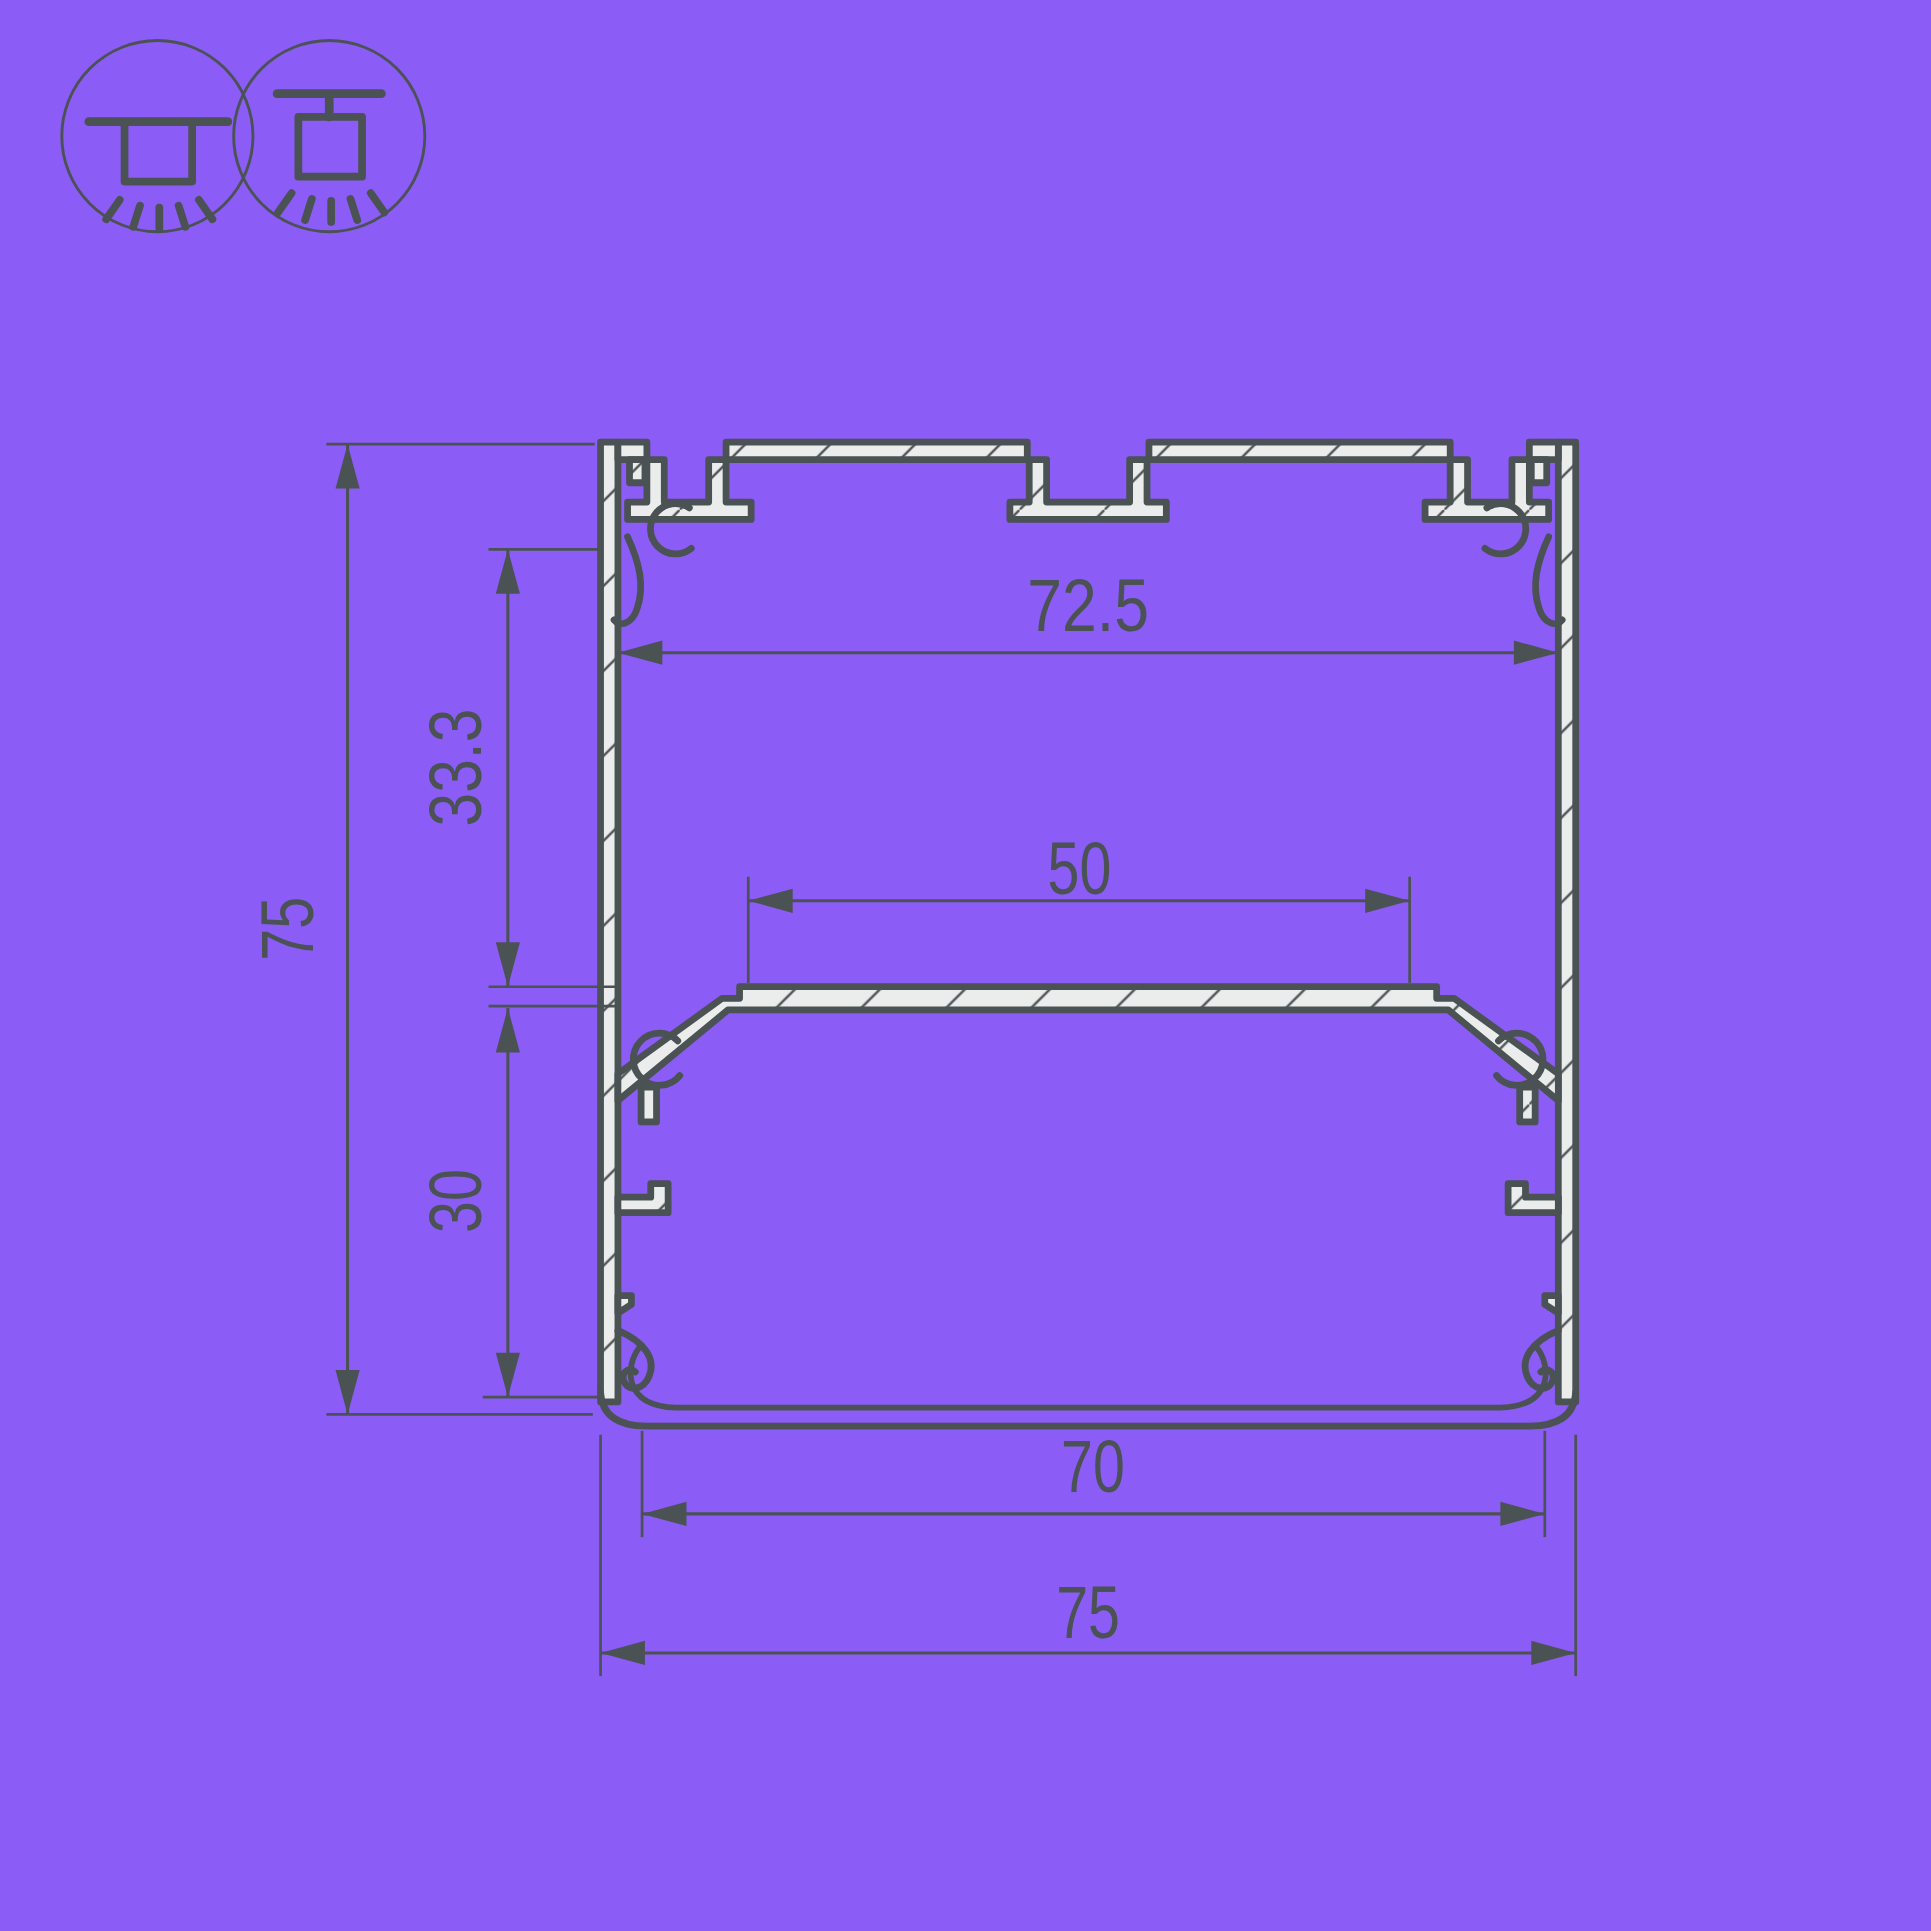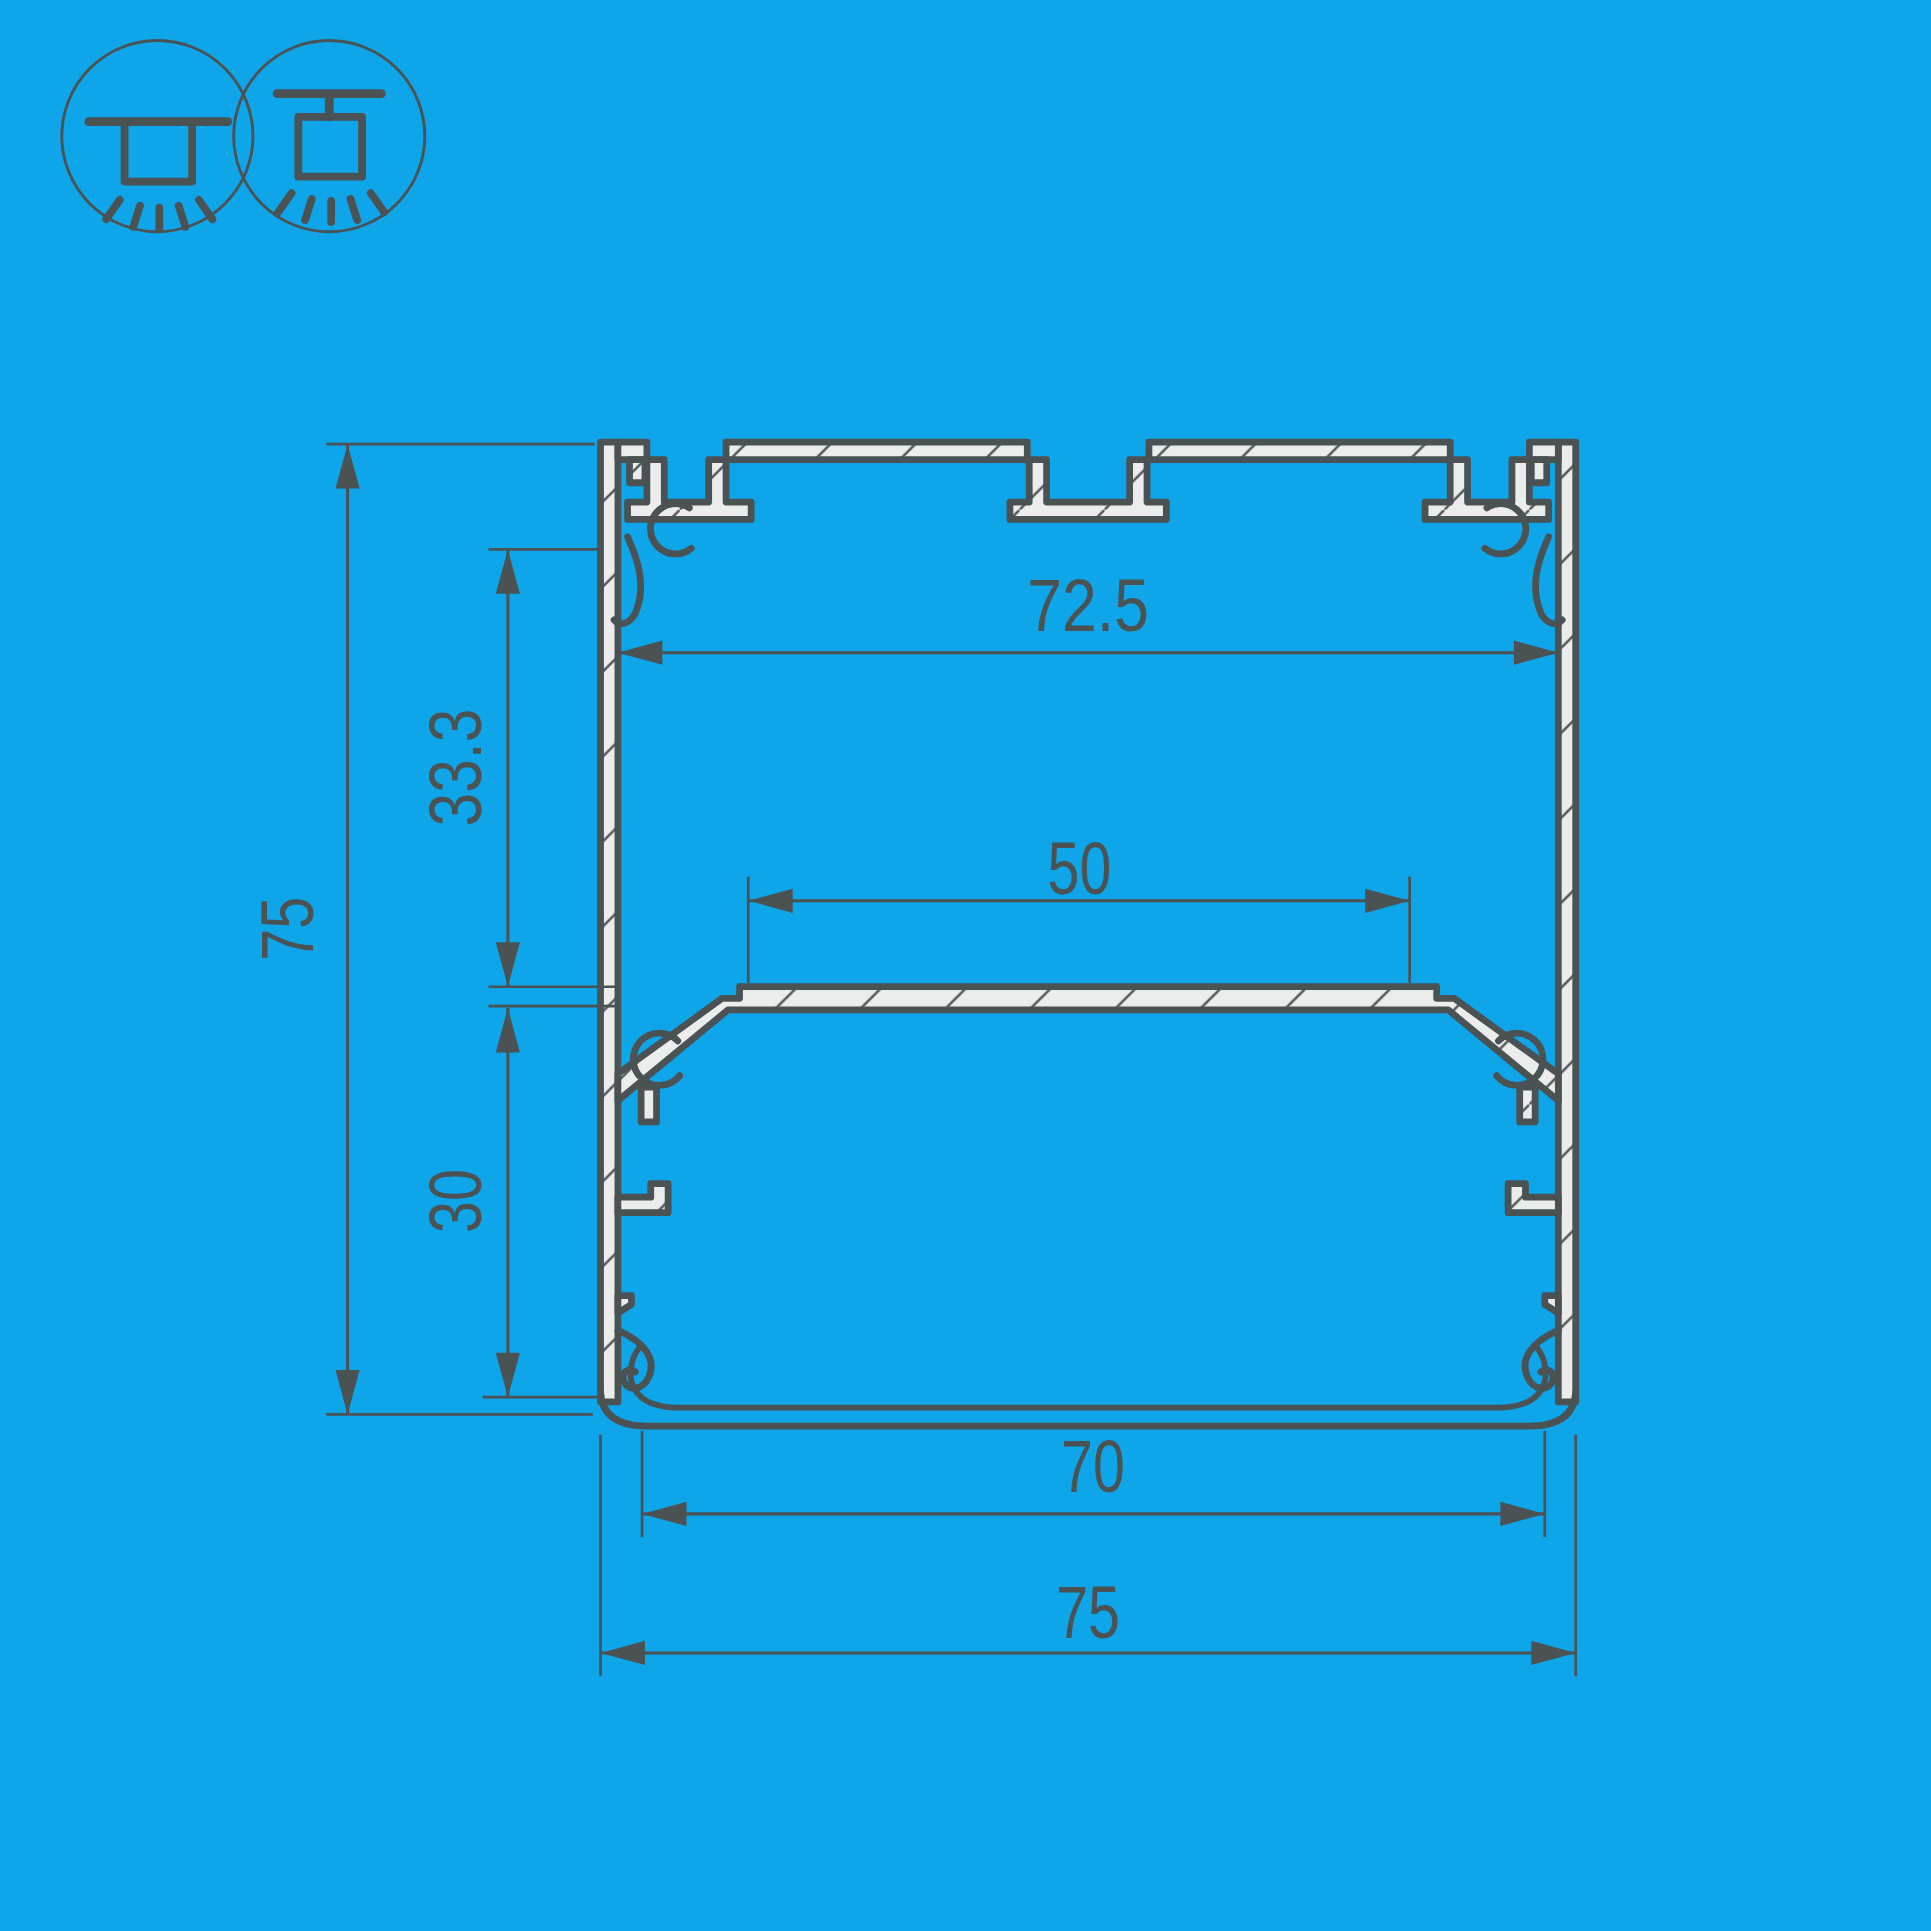--- a/index.html
+++ b/index.html
@@ -1,16 +1,16 @@
 <!DOCTYPE html>
 <html><head>
 <meta charset="utf-8">
 <style>
   html,body{margin:0;padding:0;background:#ffffff;}
-  .page{position:relative;width:1931px;height:1931px;background:#0ea5e9;overflow:hidden;}
+  .page{position:relative;width:1931px;height:1931px;background:#8b5cf6;overflow:hidden;}
   svg{display:block;}
   .material{fill:url(#hatch);stroke:#4b5254;stroke-width:7;stroke-linejoin:round;}
   .curve{fill:none;stroke:#4b5254;stroke-width:7;stroke-linecap:round;stroke-linejoin:round;}
   .thin{fill:none;stroke:#4b5254;stroke-width:6;stroke-linecap:round;}
   .dim{stroke:#4b5254;stroke-width:3.2;fill:none;}
   .ext{stroke:#4b5254;stroke-width:2.8;fill:none;}
   .arrow{fill:#4b5254;stroke:none;}
   .dimtext{font-family:"Liberation Sans",sans-serif;font-size:76px;fill:#4b5254;text-anchor:middle;}
   .icon-c{fill:none;stroke:#4b5254;stroke-width:3;}
   .icon-g{fill:none;stroke:#4b5254;stroke-width:9;stroke-linecap:round;}

